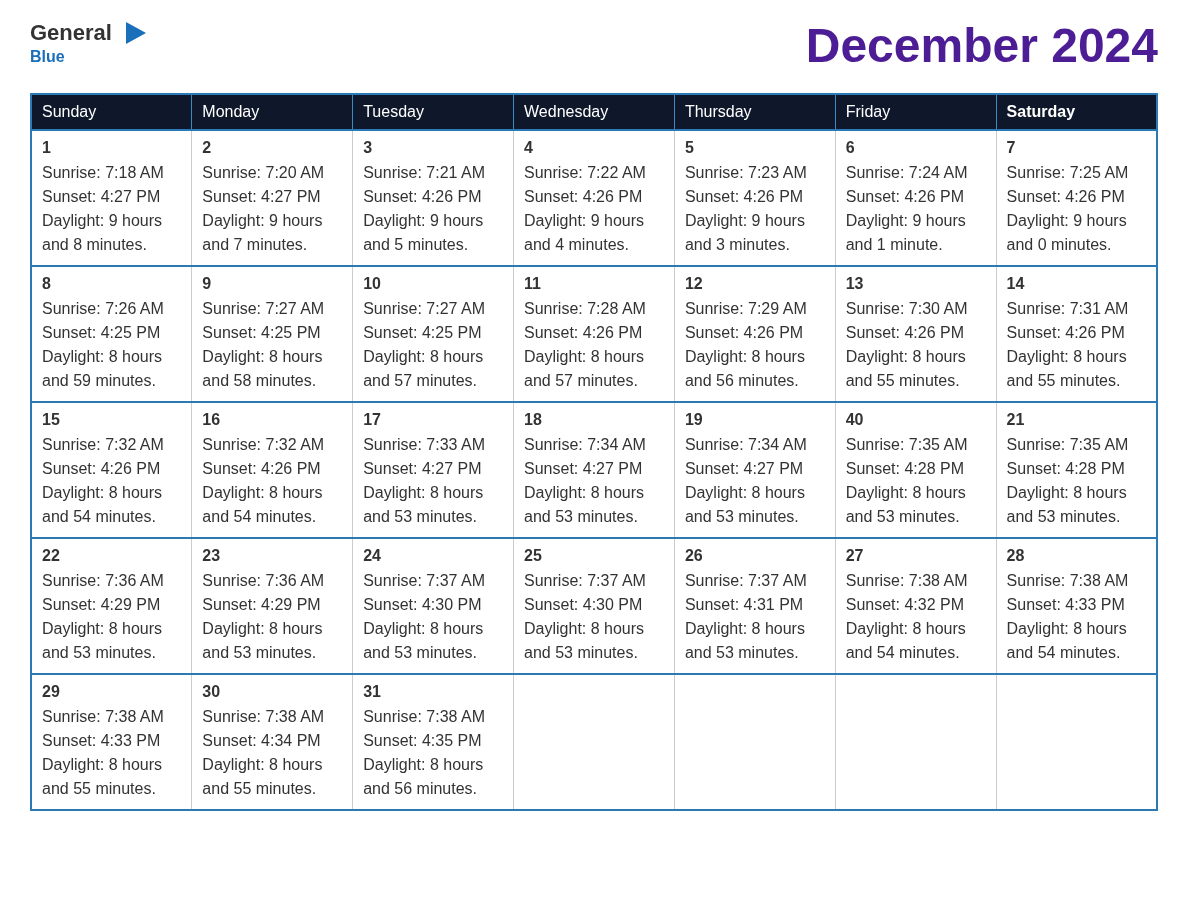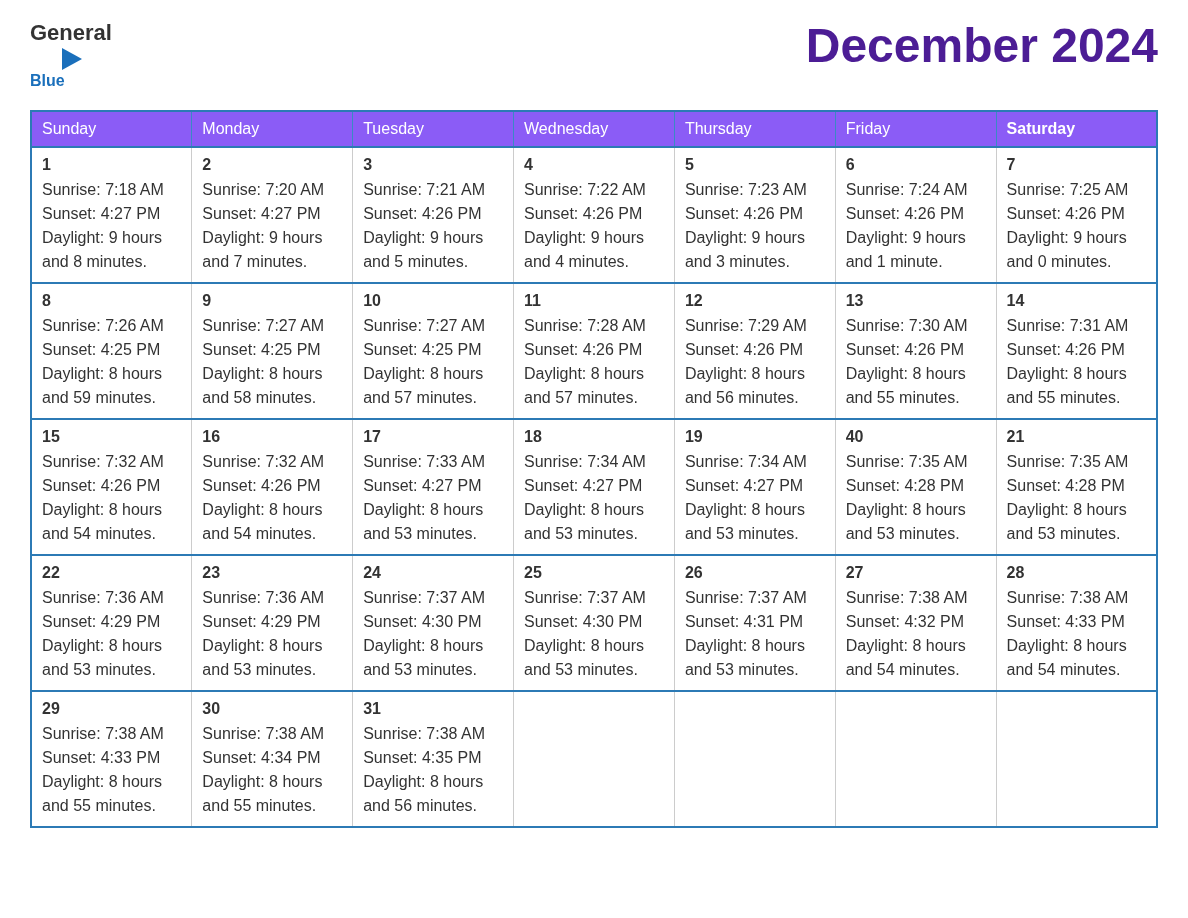--- a/index.html
+++ b/index.html
@@ -20,22 +20,21 @@
       display: flex;
       flex-direction: column;
       align-items: flex-start;
     }
     .logo-text {
       font-size: 22px;
       font-weight: bold;
       color: #333;
       display: flex;
       align-items: center;
-      gap: 2px;
-      flex-direction: column;
+      gap: 12px;
     }
     .logo-general { color: #333; }
     .logo-subtitle {
       font-size: 16px;
       color: #1a6fbb;
       margin-top: 2px;
       font-weight: bold;
     }
     .title-area {
       text-align: right;
@@ -50,21 +49,21 @@
       font-size: 22px;
       color: #555;
       margin-top: 4px;
     }
     table {
       width: 100%;
       border-collapse: collapse;
       border: 2px solid #2c7ab5;
     }
     thead tr {
-      background-color: #8b5cf6;
+      background-color: #0f172a;
     }
     thead th {
       color: white;
       font-size: 16px;
       font-weight: normal;
       padding: 8px 10px;
       text-align: left;
       border-right: 1px solid #3a8ac5;
     }
     thead th:last-child { border-right: none; font-weight: bold; }

